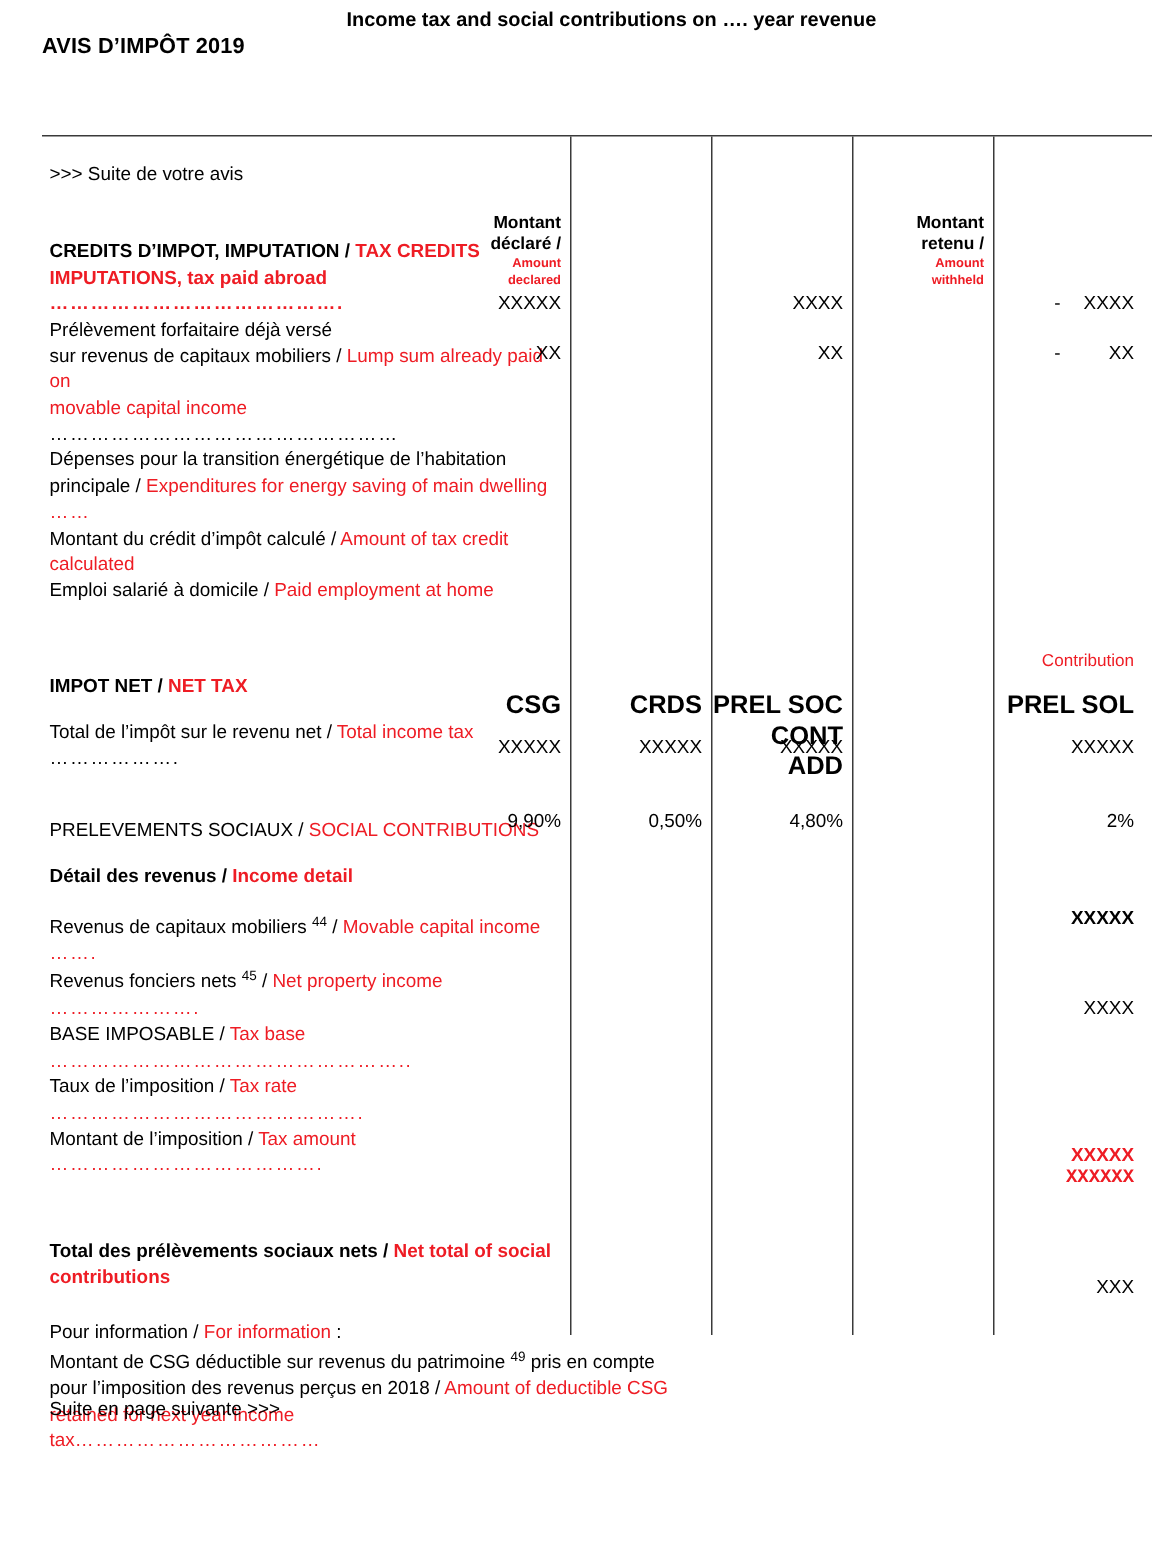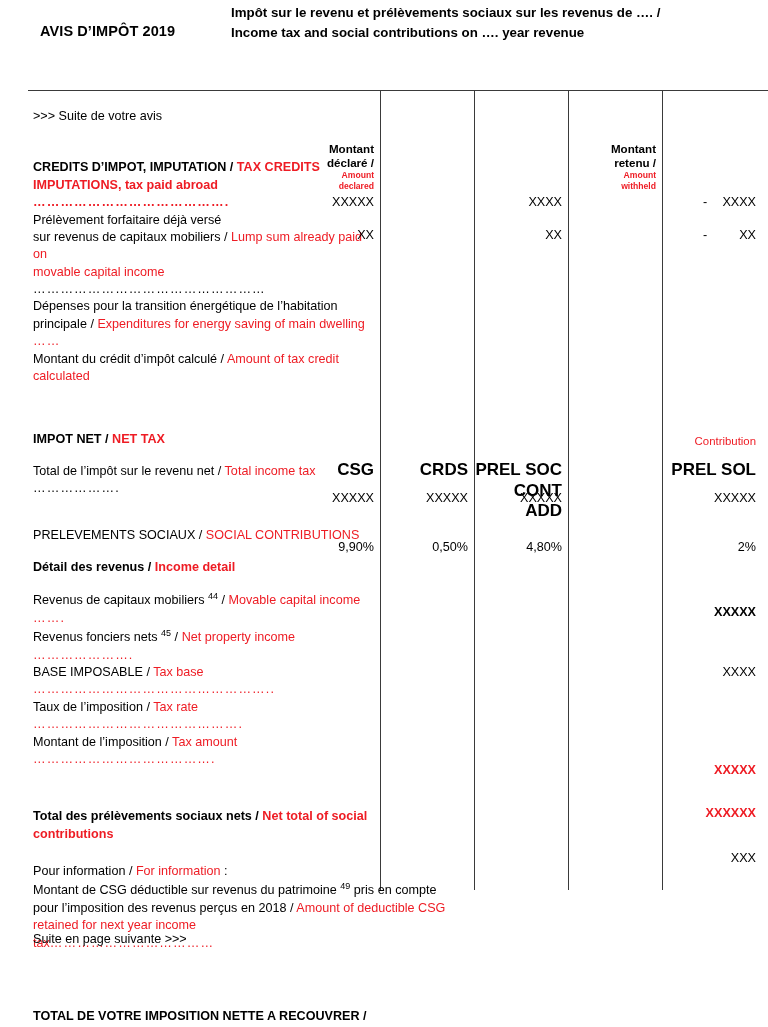--- a/index.html
+++ b/index.html
@@ -23,21 +23,20 @@
   .bold { font-weight: bold; }
   .nowrap { white-space: nowrap; }
 
   
   #doc-title {
     left: 28px;
     top: 23px;
     font-size: 14.5px;
     font-weight: bold;
     letter-spacing: 0.1px;
-    margin-left: 12px;
   }
   #subject-block {
     left: 231px;
     top: 3px;
     width: 537px;
     font-size: 13.3px;
     font-weight: bold;
     line-height: 1.52;
   }
   #subject-block .l2 { color: #000000; }
@@ -134,21 +133,20 @@
   }
 </style>
 </head>
 <body>
 
 <div id="page">
 
   <div class="abs" id="doc-title">AVIS D’IMPÔT 2019</div>
 
   <div class="abs" id="subject-block">
-    <div class="l1">Impôt sur le revenu et prélèvements sociaux sur les revenus de …. /</div>
     <div class="l2">Income tax and social contributions on …. year revenue</div>
   </div>
 
   <div class="abs hrule"></div>
   <div class="abs vrule" id="vr1"></div>
   <div class="abs vrule" id="vr2"></div>
   <div class="abs vrule" id="vr3"></div>
   <div class="abs vrule" id="vr4"></div>
 
   <div class="abs colhead" id="mh-declared">
@@ -173,20 +171,21 @@
 
     <div class="blk bold"><span>CREDITS D’IMPOT, IMPUTATION / </span><span class="red">TAX CREDITS IMPUTATIONS, tax paid abroad</span><span class="red dots"> …………………………………….</span></div>
 
     <div class="blk">Prélèvement forfaitaire déjà versé</div>
     <div class="blk"><span>sur revenus de capitaux mobiliers / </span><span class="red">Lump sum already paid on</span></div>
     <div class="blk"><span class="red">movable capital income</span><span class="dots"> ……………………………………………</span></div>
     <div class="blk">Dépenses pour la transition énergétique de l’habitation</div>
     <div class="blk"><span>principale / </span><span class="red">Expenditures for energy saving of main dwelling</span><span class="red dots"> ……</span></div>
     <div class="blk"><span>Montant du crédit d’impôt calculé / </span><span class="red">Amount of tax credit</span></div>
     <div class="blk red">calculated</div>
+    <div class="blk"><span>Emploi salarié à domicile / </span><span class="red">Paid employment at home</span></div>
 
     <div class="sp-46"></div>
 
     <div class="blk bold"><span>IMPOT NET / </span><span class="red">NET TAX</span></div>
 
     <div class="sp-14"></div>
 
     <div class="blk"><span>Total de l’impôt sur le revenu net / </span><span class="red">Total income tax</span><span class="dots"> ……………….</span></div>
 
     <div class="sp-30"></div>
@@ -256,18 +255,18 @@
   <div class="abs val c4" style="top:491px;">XXXXX</div>
 
   <div class="abs val c1" style="top:540px;">9,90%</div>
   <div class="abs val c2" style="top:540px;">0,50%</div>
   <div class="abs val c3" style="top:540px;">4,80%</div>
   <div class="abs val c4" style="top:540px;">2%</div>
 
   <div class="abs val b c4" style="top:605px;">XXXXX</div>
   <div class="abs val c4" style="top:665px;">XXXX</div>
   <div class="abs val b c4 red" style="top:763px;">XXXXX</div>
-  <div class="abs val b c4 red" style="top:806px;">XXXXXX</div>
+  <div class="abs val b c4 red" style="top:778px;font-family:Liberation Mono, monospace;">XXXXXX</div>
   <div class="abs val c4" style="top:851px;">XXX</div>
 
   <div class="abs" id="footer-note">Suite en page suivante &gt;&gt;&gt;</div>
 
 </div>
 
 </body></html>

